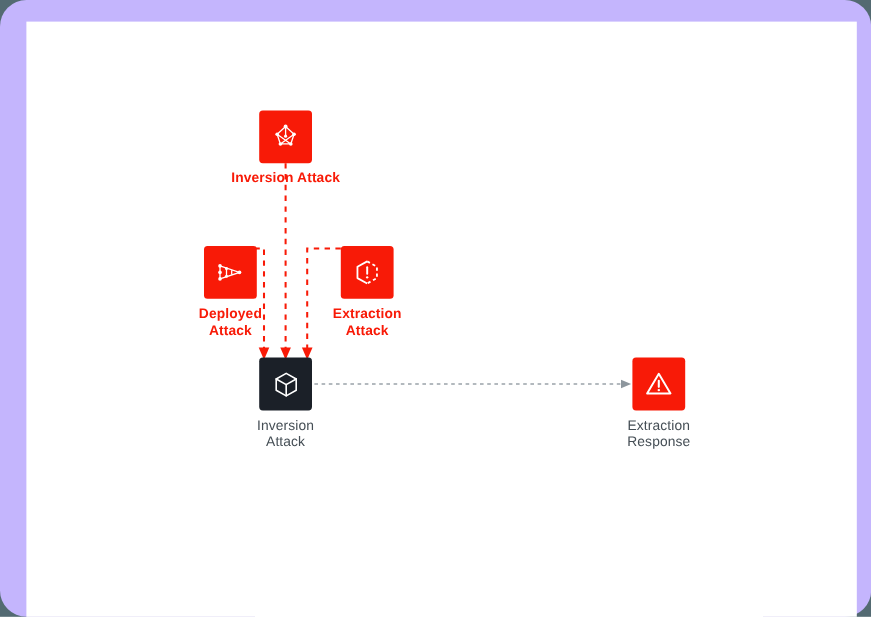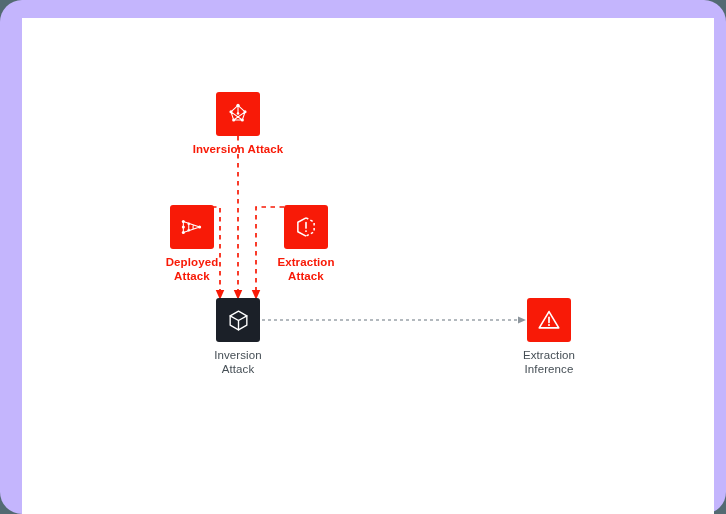--- a/index.html
+++ b/index.html
@@ -169,17 +169,17 @@
     </div>
 
     <div class="node" style="left:527px; top:302px;">
       <div class="node-box red">
         <svg width="26" height="26" viewBox="0 0 24 24">
           <path d="M12 4.2 L21 19.3 L3 19.3 Z" fill="none" stroke="#ffffff" stroke-width="1.5" stroke-linejoin="round"></path>
           <path d="M12 9.5 L12 14.2" stroke="#ffffff" stroke-width="1.6" stroke-linecap="round"></path>
           <circle cx="12" cy="16.7" r="0.95" fill="#ffffff"></circle>
         </svg>
       </div>
-      <div class="node-label grey"><span>Extraction</span><br><span>Inference</span></div>
+      <div class="node-label grey"><span>Extraction</span><br><span>Response</span></div>
     </div>
 
   </div>
 </div>
 
 </body></html>

